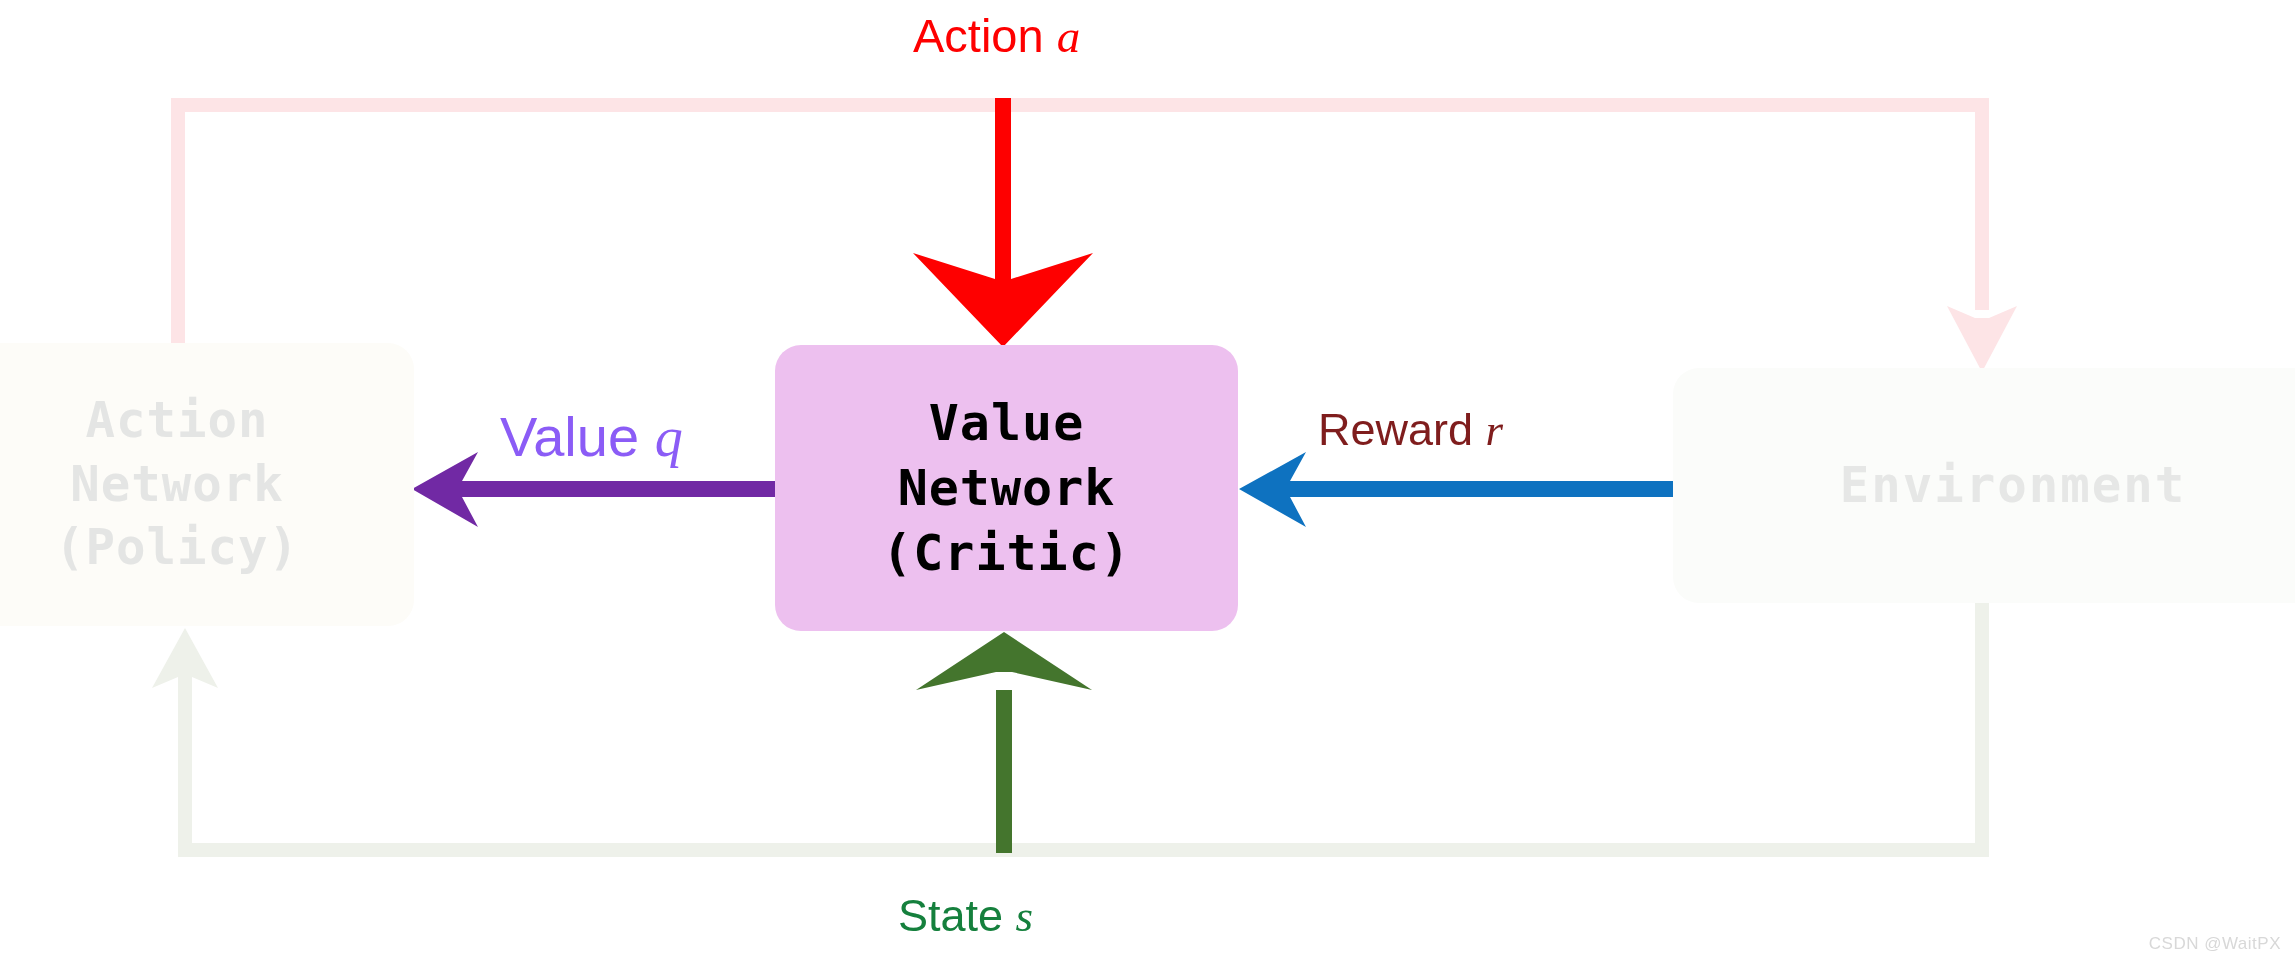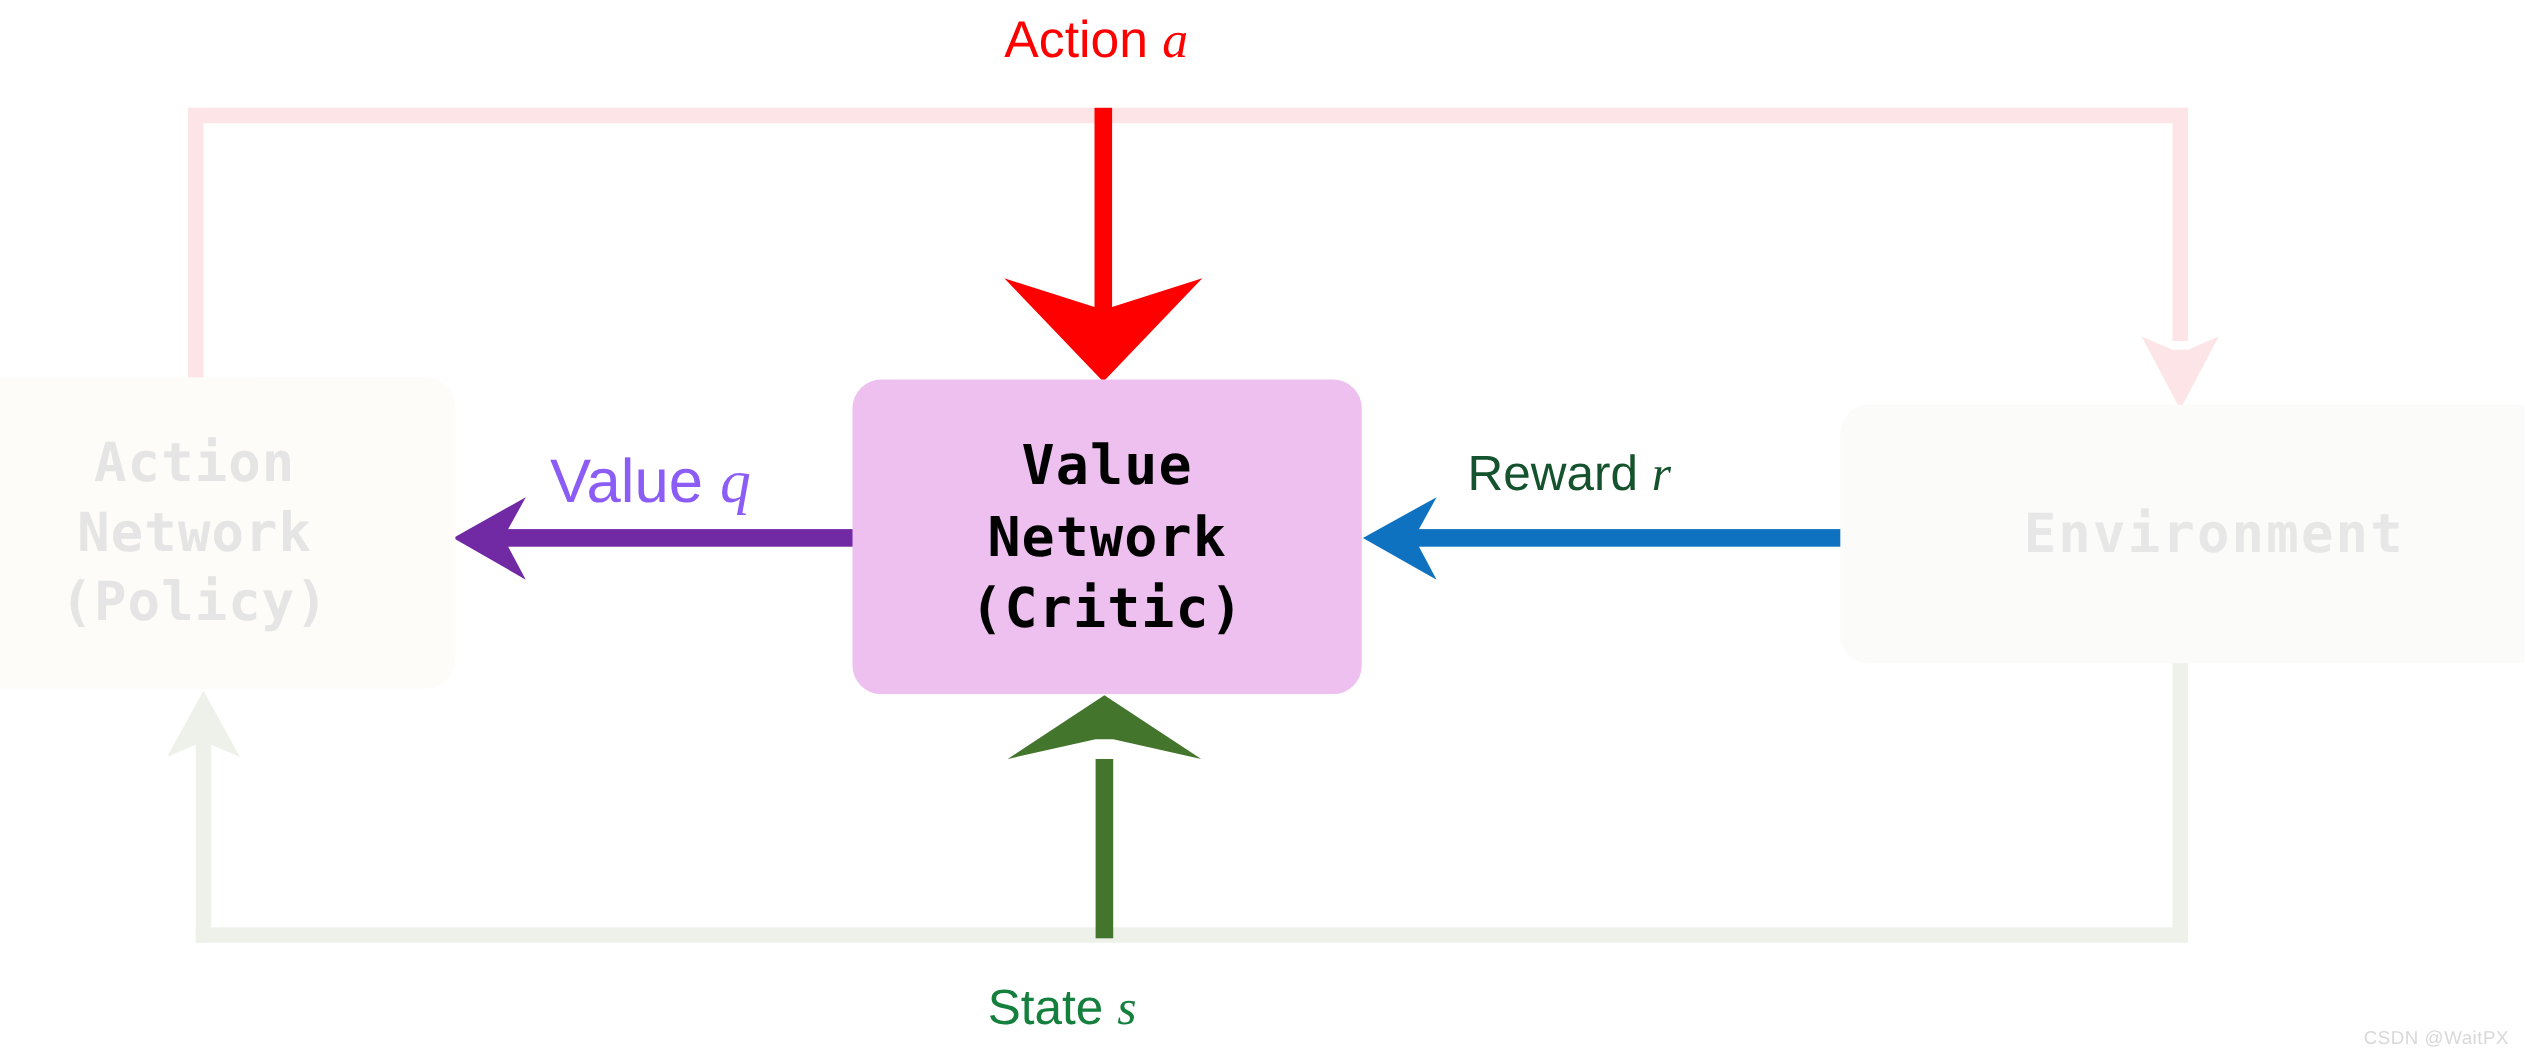--- a/index.html
+++ b/index.html
@@ -96,22 +96,21 @@
   #label-value {
     left: 500px;
     top: 404px;
     font-size: 56px;
     color: #8b5cf6;
   }
   #label-reward {
     left: 1318px;
     top: 404px;
     font-size: 45px;
-    color: #14532d;
-    margin-left: 16px;
+    color: #7f1d1d;
   }
   #label-state {
     left: 898px;
     top: 890px;
     font-size: 45px;
     color: #15803d;
   }
 
   #watermark {
     position: absolute;

